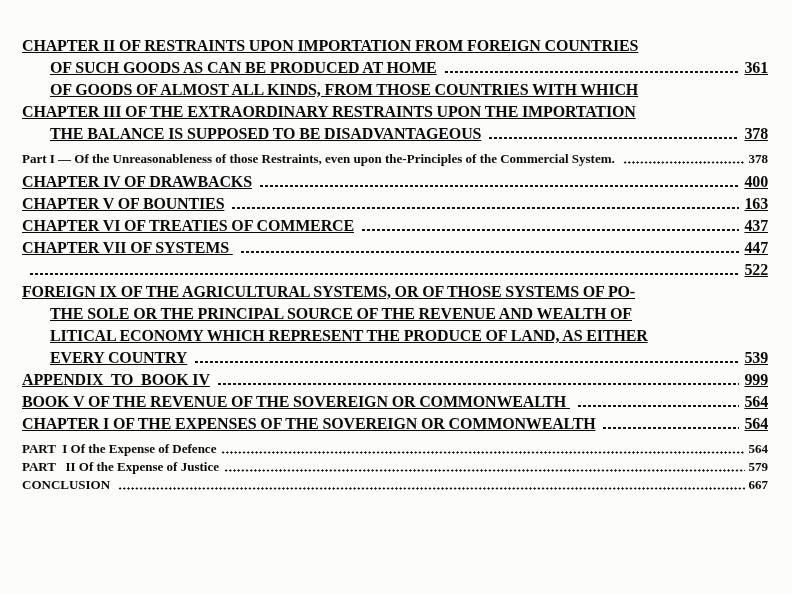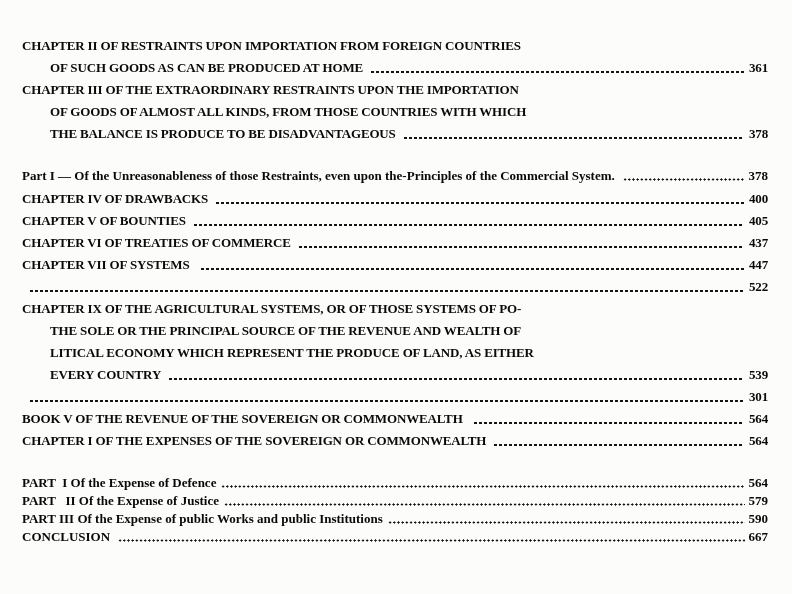--- a/index.html
+++ b/index.html
@@ -11,31 +11,32 @@
     color: #0a0a0a;
     position: relative;
   }
   .page {
     position: absolute; inset: 0;
     padding: 35px 24px 0 22px;
     box-sizing: border-box;
   }
   .entry { font-weight: bold; }
   .entry--chapter {
-    font-size: 13px;
+    font-size: 16px;
     line-height: 22px;
     letter-spacing: -0.15px;
+    text-decoration: underline;
   }
   .entry--part {
     font-size: 13px;
     line-height: 18px;
     letter-spacing: 0;
   }
   
-  .entry--chapter + .entry--part { margin-top: 22px; }
+  .entry--chapter + .entry--part { margin-top: 5px; }
   .entry--part + .entry--chapter { margin-top: 3px; }
 
   .line {
     display: flex;
     align-items: baseline;
   }
   .line.indent { padding-left: 28px; }
   .text { white-space: pre; }
   .dots {
     flex: 1 1 auto;
@@ -64,28 +65,28 @@
         <div class="line">
           <span class="text">CHAPTER II OF RESTRAINTS UPON IMPORTATION FROM FOREIGN COUNTRIES</span>
         </div>
         <div class="line indent">
           <span class="text">OF SUCH GOODS AS CAN BE PRODUCED AT HOME</span>
           <span class="dots"></span>
           <span class="page-num">361</span>
         </div>
       </div>
       <div class="entry entry--chapter">
+        <div class="line indent">
+          <span class="text">OF GOODS OF ALMOST ALL KINDS, FROM THOSE COUNTRIES WITH WHICH</span>
+        </div>
         <div class="line">
           <span class="text">CHAPTER III OF THE EXTRAORDINARY RESTRAINTS UPON THE IMPORTATION</span>
         </div>
         <div class="line indent">
-          <span class="text">OF GOODS OF ALMOST ALL KINDS, FROM THOSE COUNTRIES WITH WHICH</span>
-        </div>
-        <div class="line indent">
-          <span class="text">THE BALANCE IS PRODUCE TO BE DISADVANTAGEOUS</span>
+          <span class="text">THE BALANCE IS SUPPOSED TO BE DISADVANTAGEOUS</span>
           <span class="dots"></span>
           <span class="page-num">378</span>
         </div>
       </div>
       <div class="entry entry--part">
         <div class="line">
           <span class="text">Part I — Of the Unreasonableness of those Restraints, even upon the-Principles of the Commercial System. </span>
           <span class="dots"></span>
           <span class="page-num">378</span>
         </div>
@@ -94,21 +95,21 @@
         <div class="line">
           <span class="text">CHAPTER IV OF DRAWBACKS</span>
           <span class="dots"></span>
           <span class="page-num">400</span>
         </div>
       </div>
       <div class="entry entry--chapter">
         <div class="line">
           <span class="text">CHAPTER V OF BOUNTIES</span>
           <span class="dots"></span>
-          <span class="page-num">405</span>
+          <span class="page-num">163</span>
         </div>
       </div>
       <div class="entry entry--chapter">
         <div class="line">
           <span class="text">CHAPTER VI OF TREATIES OF COMMERCE</span>
           <span class="dots"></span>
           <span class="page-num">437</span>
         </div>
       </div>
       <div class="entry entry--chapter">
@@ -119,38 +120,39 @@
         </div>
       </div>
       <div class="entry entry--chapter">
         <div class="line">
           <span class="dots"></span>
           <span class="page-num">522</span>
         </div>
       </div>
       <div class="entry entry--chapter">
         <div class="line">
-          <span class="text">CHAPTER IX OF THE AGRICULTURAL SYSTEMS, OR OF THOSE SYSTEMS OF PO-</span>
+          <span class="text">FOREIGN IX OF THE AGRICULTURAL SYSTEMS, OR OF THOSE SYSTEMS OF PO-</span>
         </div>
         <div class="line indent">
           <span class="text">THE SOLE OR THE PRINCIPAL SOURCE OF THE REVENUE AND WEALTH OF</span>
         </div>
         <div class="line indent">
           <span class="text">LITICAL ECONOMY WHICH REPRESENT THE PRODUCE OF LAND, AS EITHER</span>
         </div>
         <div class="line indent">
           <span class="text">EVERY COUNTRY</span>
           <span class="dots"></span>
           <span class="page-num">539</span>
         </div>
       </div>
       <div class="entry entry--chapter">
         <div class="line">
+          <span class="text">APPENDIX  TO  BOOK IV</span>
           <span class="dots"></span>
-          <span class="page-num">301</span>
+          <span class="page-num">999</span>
         </div>
       </div>
       <div class="entry entry--chapter">
         <div class="line">
           <span class="text">BOOK V OF THE REVENUE OF THE SOVEREIGN OR COMMONWEALTH </span>
           <span class="dots"></span>
           <span class="page-num">564</span>
         </div>
       </div>
       <div class="entry entry--chapter">
@@ -169,26 +171,19 @@
       </div>
       <div class="entry entry--part">
         <div class="line">
           <span class="text">PART   II Of the Expense of Justice</span>
           <span class="dots"></span>
           <span class="page-num">579</span>
         </div>
       </div>
       <div class="entry entry--part">
         <div class="line">
-          <span class="text">PART III Of the Expense of public Works and public Institutions</span>
-          <span class="dots"></span>
-          <span class="page-num">590</span>
-        </div>
-      </div>
-      <div class="entry entry--part">
-        <div class="line">
           <span class="text">CONCLUSION </span>
           <span class="dots"></span>
           <span class="page-num">667</span>
         </div>
       </div>
     </div>
 </div>
 
 </body></html>

